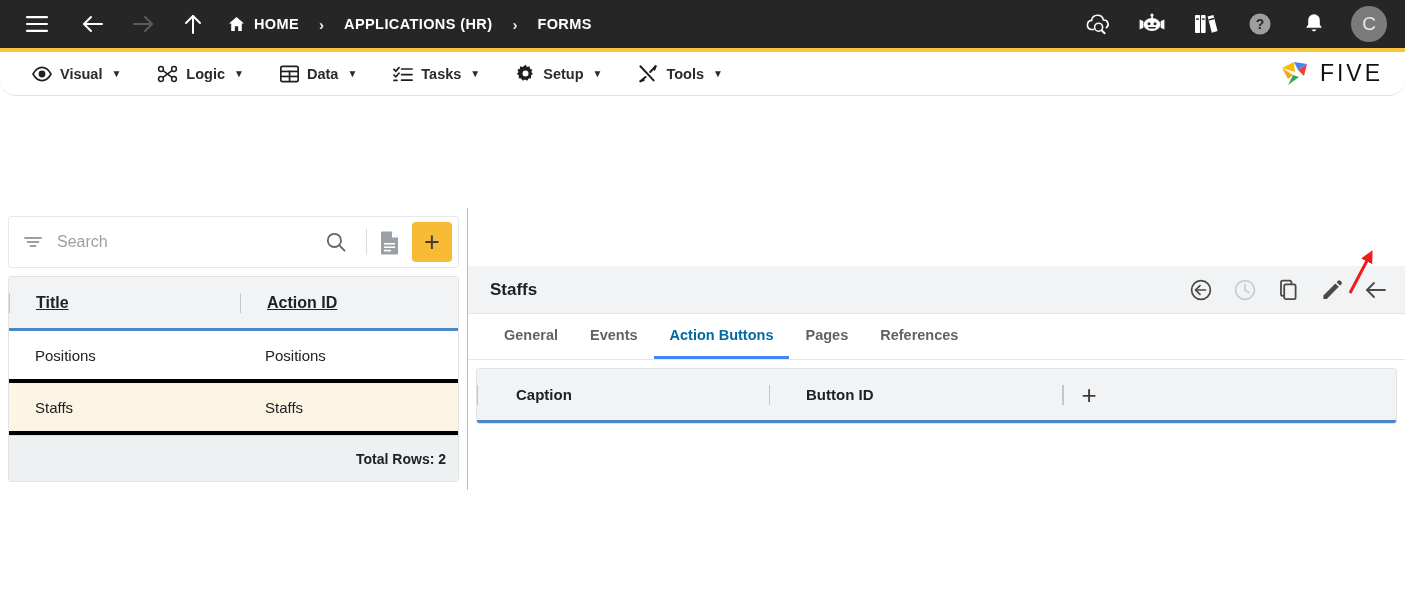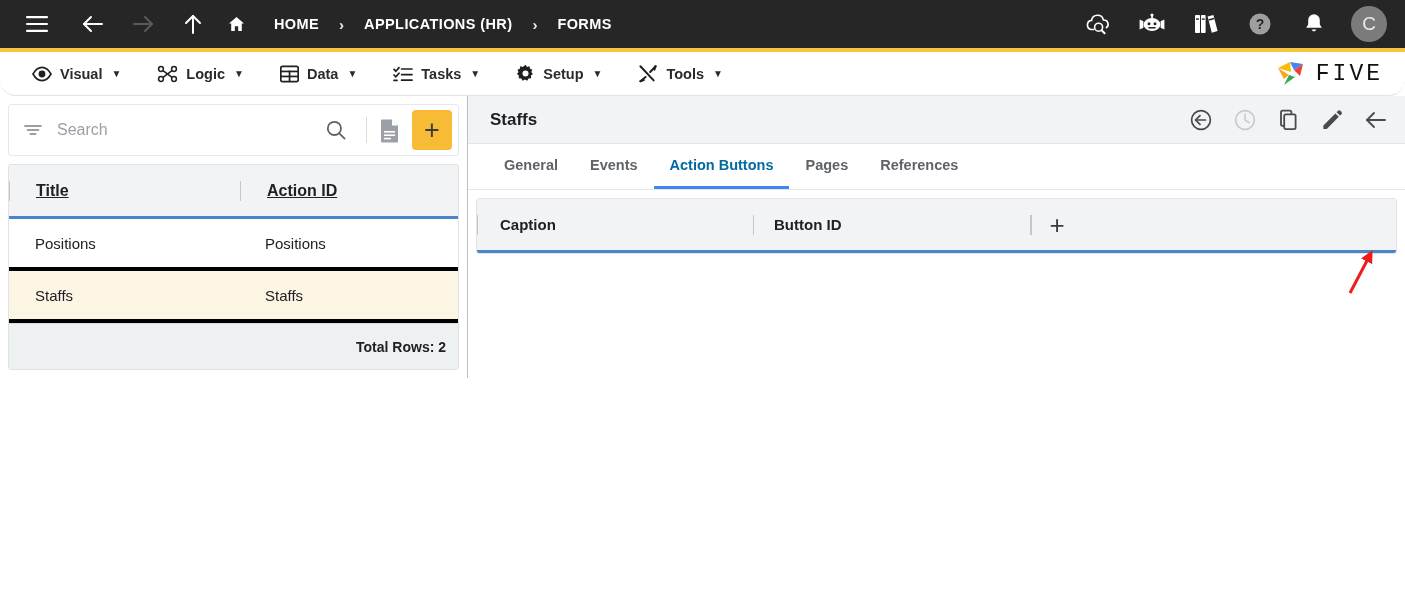--- a/index.html
+++ b/index.html
@@ -36,21 +36,20 @@
   .tb-gap-3 { margin-right: 18px; }
 
   .crumbs { display: flex; align-items: center; }
   .crumb {
     color: #ffffff;
     font-size: 14.5px;
     font-weight: bold;
     letter-spacing: 0.4px;
     display: flex; align-items: flex-start;
     white-space: nowrap;
-    gap: 20px;
   }
   .crumb .home-ico { margin-right: 9px; display:flex; }
   .crumb-sep {
     color: #ffffff;
     font-size: 15px;
     margin: 0 20px;
     font-weight: 600;
     opacity: .9;
   }
   .topbar-right {
@@ -101,29 +100,29 @@
     transform: translateY(-50%);
     display: flex;
     align-items: center;
     gap: 7px;
   }
   .five-word {
     font-size: 23px;
     letter-spacing: 3px;
     color: #111;
     font-weight: 400;
-    font-family: Liberation Mono, monospace;
+    font-family: Liberation Sans, sans-serif;
   }
 
   
   .workspace {
     display: flex;
     height: calc(602px - 48px - 4px - 44px);
     background: #ffffff;
-    align-items: flex-start;
+    align-items: center;
   }
 
   
   .left-panel {
     width: 468px;
     flex: none;
     display: flex;
     flex-direction: column;
     border-right: 1px solid #bdbdbd;
     background: #ffffff;
@@ -296,20 +295,21 @@
     align-items: center;
     border-bottom: 3px solid #4a86c8;
   }
   .rh-sep { width: 1px; height: 20px; background: #c3c7cb; flex: none; }
   .rh-cell {
     font-size: 15px;
     font-weight: bold;
     color: #202124;
     display: flex;
     align-items: center;
+    margin-left: 16px;
   }
   .col-caption { width: 275px; padding-left: 22px; flex: none; }
   .col-buttonid { width: 276px; padding-left: 20px; flex: none; }
   .col-actionarea { flex: 1; padding-left: 20px; }
   .rh-add {
     width: 50px;
     display: flex; align-items: center; justify-content: center;
     color: #3c3c3c;
     font-size: 26px;
     font-weight: 300;

